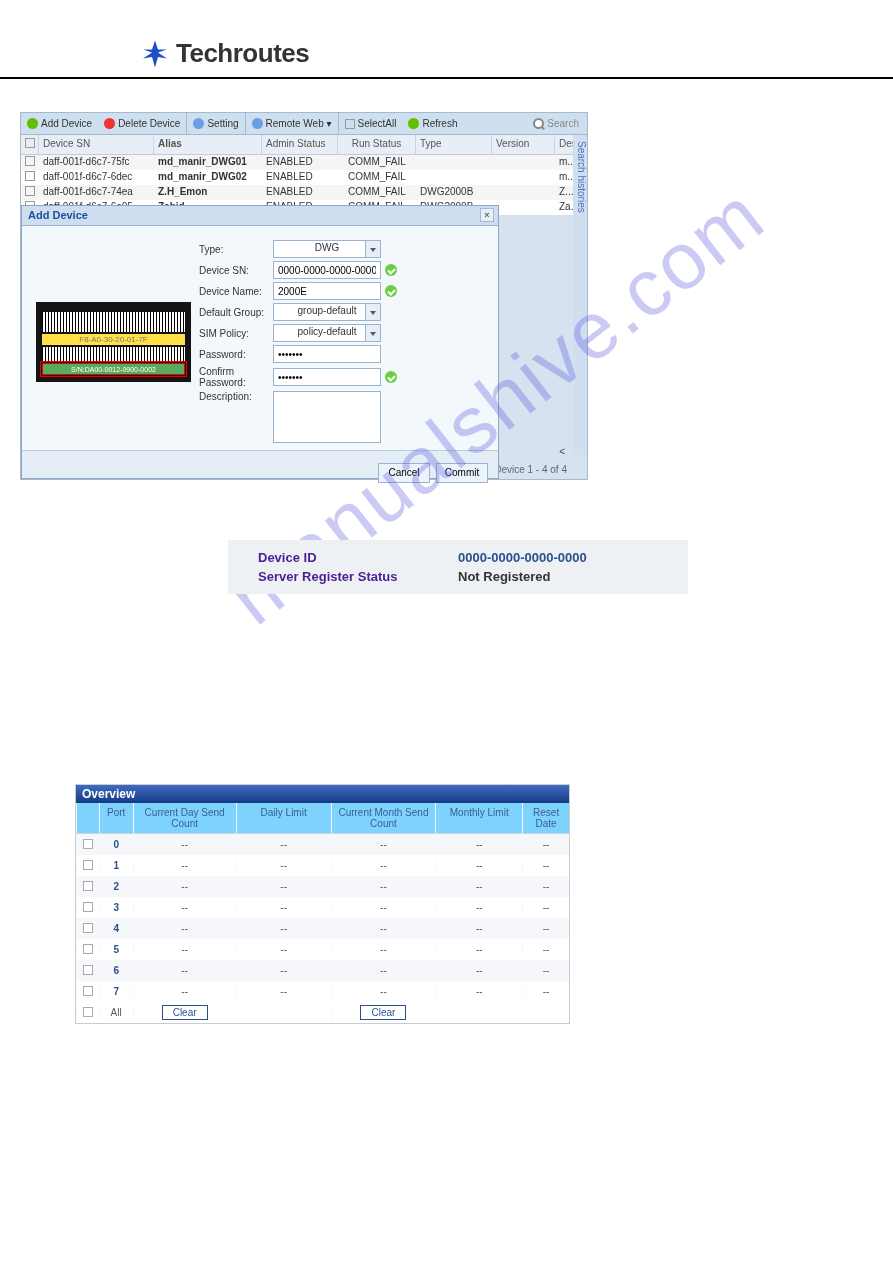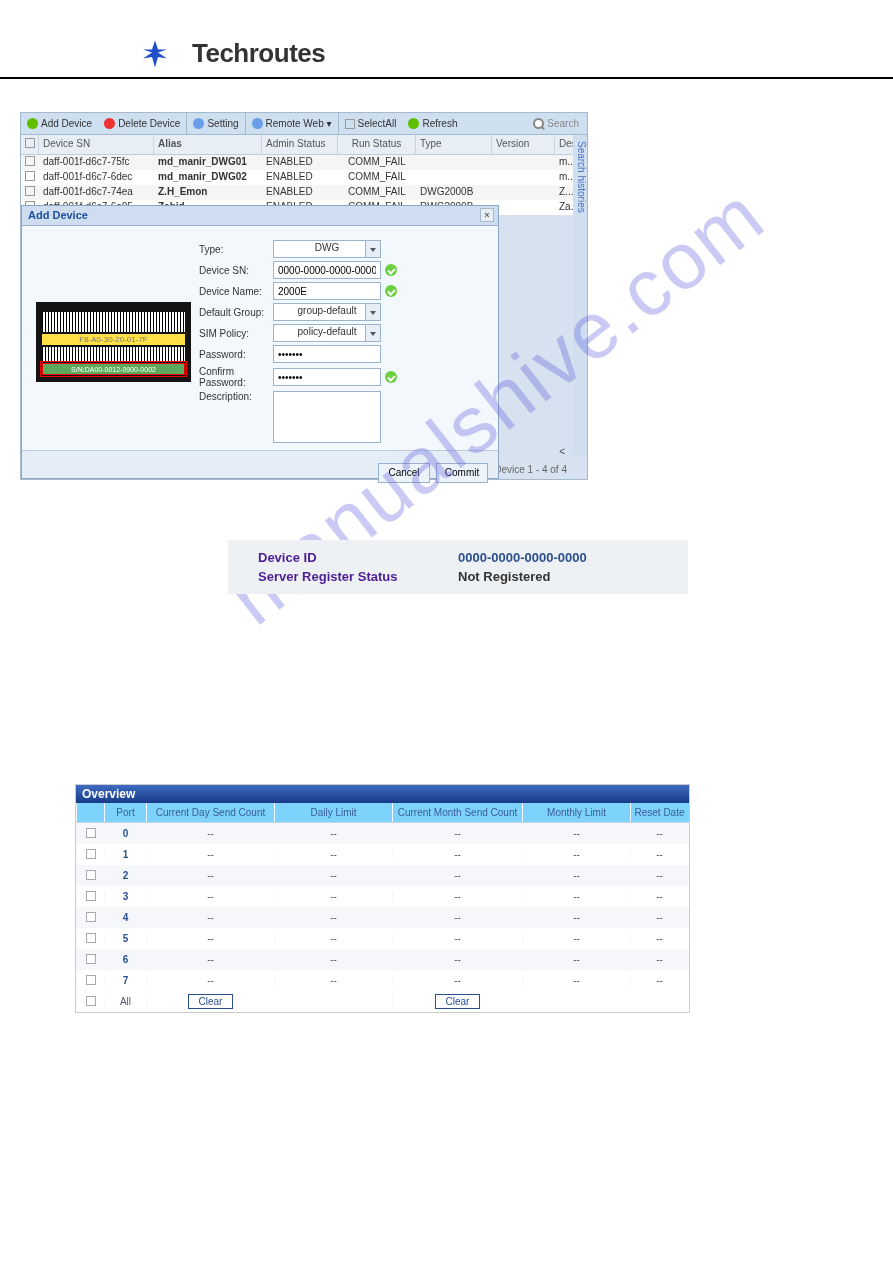--- a/index.html
+++ b/index.html
@@ -1,19 +1,19 @@
 <!DOCTYPE html>
 <html><head>
 <meta charset="utf-8">
 <style>
   * { box-sizing: border-box; margin: 0; padding: 0; }
   body { width: 893px; height: 1263px; background: #fff; font-family: Arial, sans-serif; font-size: 11px; color: #333; position: relative; }
 
   
-  .hdr { padding: 38px 0 8px 140px; border-bottom: 2px solid #000; display: flex; align-items: center; gap: 22px; text-align: right; }
+  .hdr { padding: 38px 0 8px 140px; border-bottom: 2px solid #000; display: flex; align-items: center; gap: 6px; text-align: right; }
   .hdr svg { width: 30px; height: 30px; }
   .brand { font-weight: 900; font-size: 26px; letter-spacing: -0.5px; }
 
   
   .shot1 { position: absolute; left: 20px; top: 112px; width: 568px; height: 368px; background: #d6e2ef; border: 1px solid #a7b9cc; }
   .tbar { height: 22px; background: #cedff0; border-bottom: 1px solid #a7b9cc; display: flex; align-items: center; font-size: 10px; color: #333; }
   .tbar .btn { display: inline-flex; align-items: center; padding: 0 6px; height: 100%; gap: 3px; }
   .tbar .sep { border-left: 1px solid #a7b9cc; height: 100%; }
   .tbar .srch { margin-left: auto; color: #888; padding-right: 8px; display: inline-flex; gap: 3px; align-items: center; }
   .ico { width: 11px; height: 11px; border-radius: 50%; display: inline-block; }
@@ -71,21 +71,21 @@
   
   .wm { position: absolute; left: 170px; top: 360px; font-size: 80px; font-weight: 400; color: rgba(90,90,220,0.32); transform: rotate(-38deg); transform-origin: center; pointer-events: none; letter-spacing: 2px; }
 
   
   .infobox { position: absolute; left: 228px; top: 540px; width: 460px; height: 54px; background: #eef1f4; padding: 10px 30px; display: grid; grid-template-columns: 1fr 1fr; row-gap: 4px; font-size: 13px; }
   .infobox .lab { color: #4c1d95; font-weight: bold; }
   .infobox .val1 { color: #2a4f8f; font-weight: bold; }
   .infobox .val2 { color: #333; font-weight: bold; }
 
   
-  .ovwrap { position: absolute; left: 75px; top: 784px; width: 615px; border: 1px solid #ccc; }
+  .ovwrap { position: absolute; left: 75px; top: 784px; width: 495px; border: 1px solid #ccc; }
   .ovT { background: #1f4a9b; background: linear-gradient(#3f6bc2,#163a85); color: #fff; font-weight: bold; font-size: 12px; padding: 2px 6px; }
   .ovhead { background: #7dd3fc; border-bottom: 1px solid #c6d4e8; display: flex; font-size: 10px; color: #3a5c99; }
   .ovh { padding: 4px 0; text-align: center; border-left: 1px solid #f4f8fc; }
   .c-chk { width: 28px; }
   .c-port { width: 42px; }
   .c-day { width: 128px; }
   .c-dlim { width: 118px; }
   .c-mon { width: 130px; }
   .c-mlim { width: 108px; }
   .c-reset { width: 58px; }

